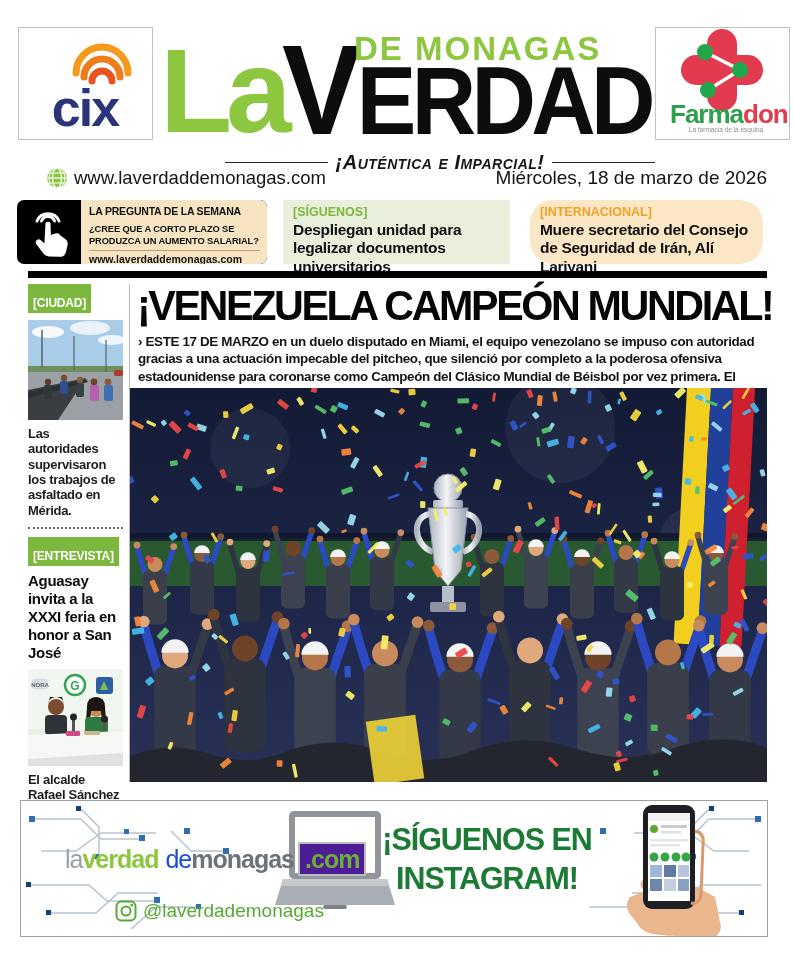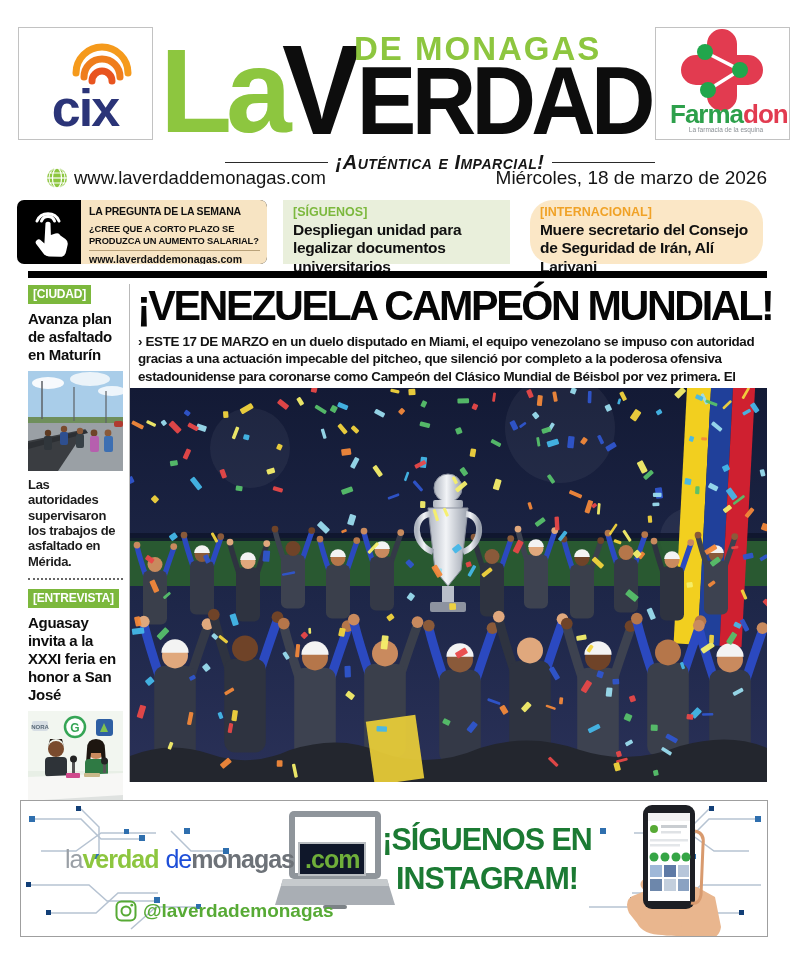--- a/index.html
+++ b/index.html
@@ -42,44 +42,44 @@
   .teaser-tag { font-size:12.5px; font-weight:bold; }
   .teaser-tag.green { color:#7cb83d; }
   .teaser-tag.orange { color:#f0a227; }
   .teaser-headline { font-size:15.5px; font-weight:bold; line-height:1.18; color:#101010; letter-spacing:-.3px; margin-top:2px; }
 
   .top-rule { position:absolute; left:28px; top:271px; width:739px; height:7px; background:#000; }
 
   
   .sidebar { position:absolute; left:28px; top:284px; width:95px; }
   .v-divider { position:absolute; left:129px; top:284px; width:1px; height:498px; background:#b9b9b9; }
-  .badge { display:inline-block; background:#7cb83d; color:#fff; font-size:12px; font-weight:bold; padding:2px 5px 3px; letter-spacing:-.2px; }
+  .badge { display:inline-block; background:#7cb83d; color:#fff; font-size:12px; font-weight:bold; padding:12px 5px 3px; letter-spacing:-.2px; }
   .sb-head { font-size:15px; font-weight:bold; line-height:1.2; letter-spacing:-.3px; color:#0d0d0d; margin-top:6px; }
   .sb-photo { display:block; margin-top:7px; width:95px; }
   .sb-cap { font-size:13px; font-weight:bold; line-height:1.18; letter-spacing:-.3px; color:#1c1c1c; margin-top:6px; }
   .sb-dots { border-top:2px dotted #666; margin-top:9px; }
   .sb-block2 { margin-top:8px; }
 
   
   .main-headline { position:absolute; left:137px; top:281px; width:630px; font-size:43px; font-weight:bold; letter-spacing:-2.5px; white-space:nowrap; transform:scaleX(.96); transform-origin:left top; color:#060606; }
   .main-lead { position:absolute; left:138px; top:333px; width:629px; font-size:13.4px; font-weight:bold; letter-spacing:-.35px; line-height:1.3; color:#141414; }
   .main-photo { position:absolute; left:130px; top:388px; width:637px; height:394px; }
 
   
   .banner { position:absolute; left:20px; top:800px; width:748px; height:137px; border:1px solid #9f9f9f; background:#fff; overflow:hidden; }
   .banner svg.circuit { position:absolute; left:0; top:0; }
   .bn-laptop { position:absolute; left:250px; top:8px; }
   .bn-sitename { position:absolute; left:44px; top:44px; font-size:25px; font-weight:bold; letter-spacing:-1px; white-space:nowrap; }
   .bn-sitename .p1 { color:#9aa0a6; font-weight:normal; }
   .bn-sitename .p2 { color:#8dc63f; }
   .bn-sitename .p3 { color:#1d4ed8; font-weight:normal;margin-left:7px; }
   .bn-sitename .p4 { color:#6d7278; }
-  .bn-sitename .p5 { color:#6fae3a; border:2px solid #b9bdc1; background:#0f172a; padding:1px 5px; margin-left:4px; }
+  .bn-sitename .p5 { color:#6fae3a; border:2px solid #b9bdc1; background:#4c1d95; padding:1px 5px; margin-left:4px; }
   .bn-cta { position:absolute; left:342px; top:20px; width:248px; text-align:center; font-size:31px; font-weight:bold; letter-spacing:-1px; line-height:1.25; color:#1b7a33; transform:scaleX(.98); }
-  .bn-handle { position:absolute; left:94px; top:99px; display:flex; align-items:center; gap:6px; color:#57aa35; font-size:19px; font-weight:bold; }
+  .bn-handle { position:absolute; left:94px; top:99px; display:flex; align-items:center; gap:6px; color:#57aa35; font-size:19px; font-weight:normal; }
   .bn-phone { position:absolute; left:588px; top:0px; }
 </style>
 </head>
 <body>
 
 <div class="page">
 
   <div class="sponsor-box sponsor-left">
     <svg width="133" height="111" viewBox="0 0 133 111">
       <path d="M57,45 A26,26 0 0 1 109,45" fill="none" stroke="#f59a1c" stroke-width="7" stroke-linecap="round"></path>
@@ -148,21 +148,20 @@
 
   <div class="teaser teaser-int">
     <div class="teaser-tag orange">[INTERNACIONAL]</div>
     <div class="teaser-headline">Muere secretario del Consejo de Seguridad de Irán, Alí Lariyani</div>
   </div>
 
   <div class="top-rule"></div>
 
   <div class="sidebar">
     <span class="badge">[CIUDAD]</span>
-    <div class="sb-head">Avanza plan de asfaltado en Maturín</div>
 
     <svg class="sb-photo" width="95" height="100" viewBox="0 0 95 100">
       <rect width="95" height="52" fill="#a9cde9"></rect>
       <ellipse cx="20" cy="12" rx="16" ry="6" fill="#ffffff" opacity=".9"></ellipse>
       <ellipse cx="62" cy="8" rx="20" ry="7" fill="#f2f7fb" opacity=".9"></ellipse>
       <ellipse cx="84" cy="20" rx="14" ry="5" fill="#ffffff" opacity=".8"></ellipse>
       <rect y="46" width="95" height="10" fill="#6f8f5c"></rect>
       <rect y="52" width="95" height="48" fill="#9aa0a5"></rect>
       <path d="M0,100 L0,70 L58,58 L30,100 Z" fill="#3a3d41"></path>
       <path d="M0,72 L58,59 L60,62 L0,78 Z" fill="#2c2f33"></path>

